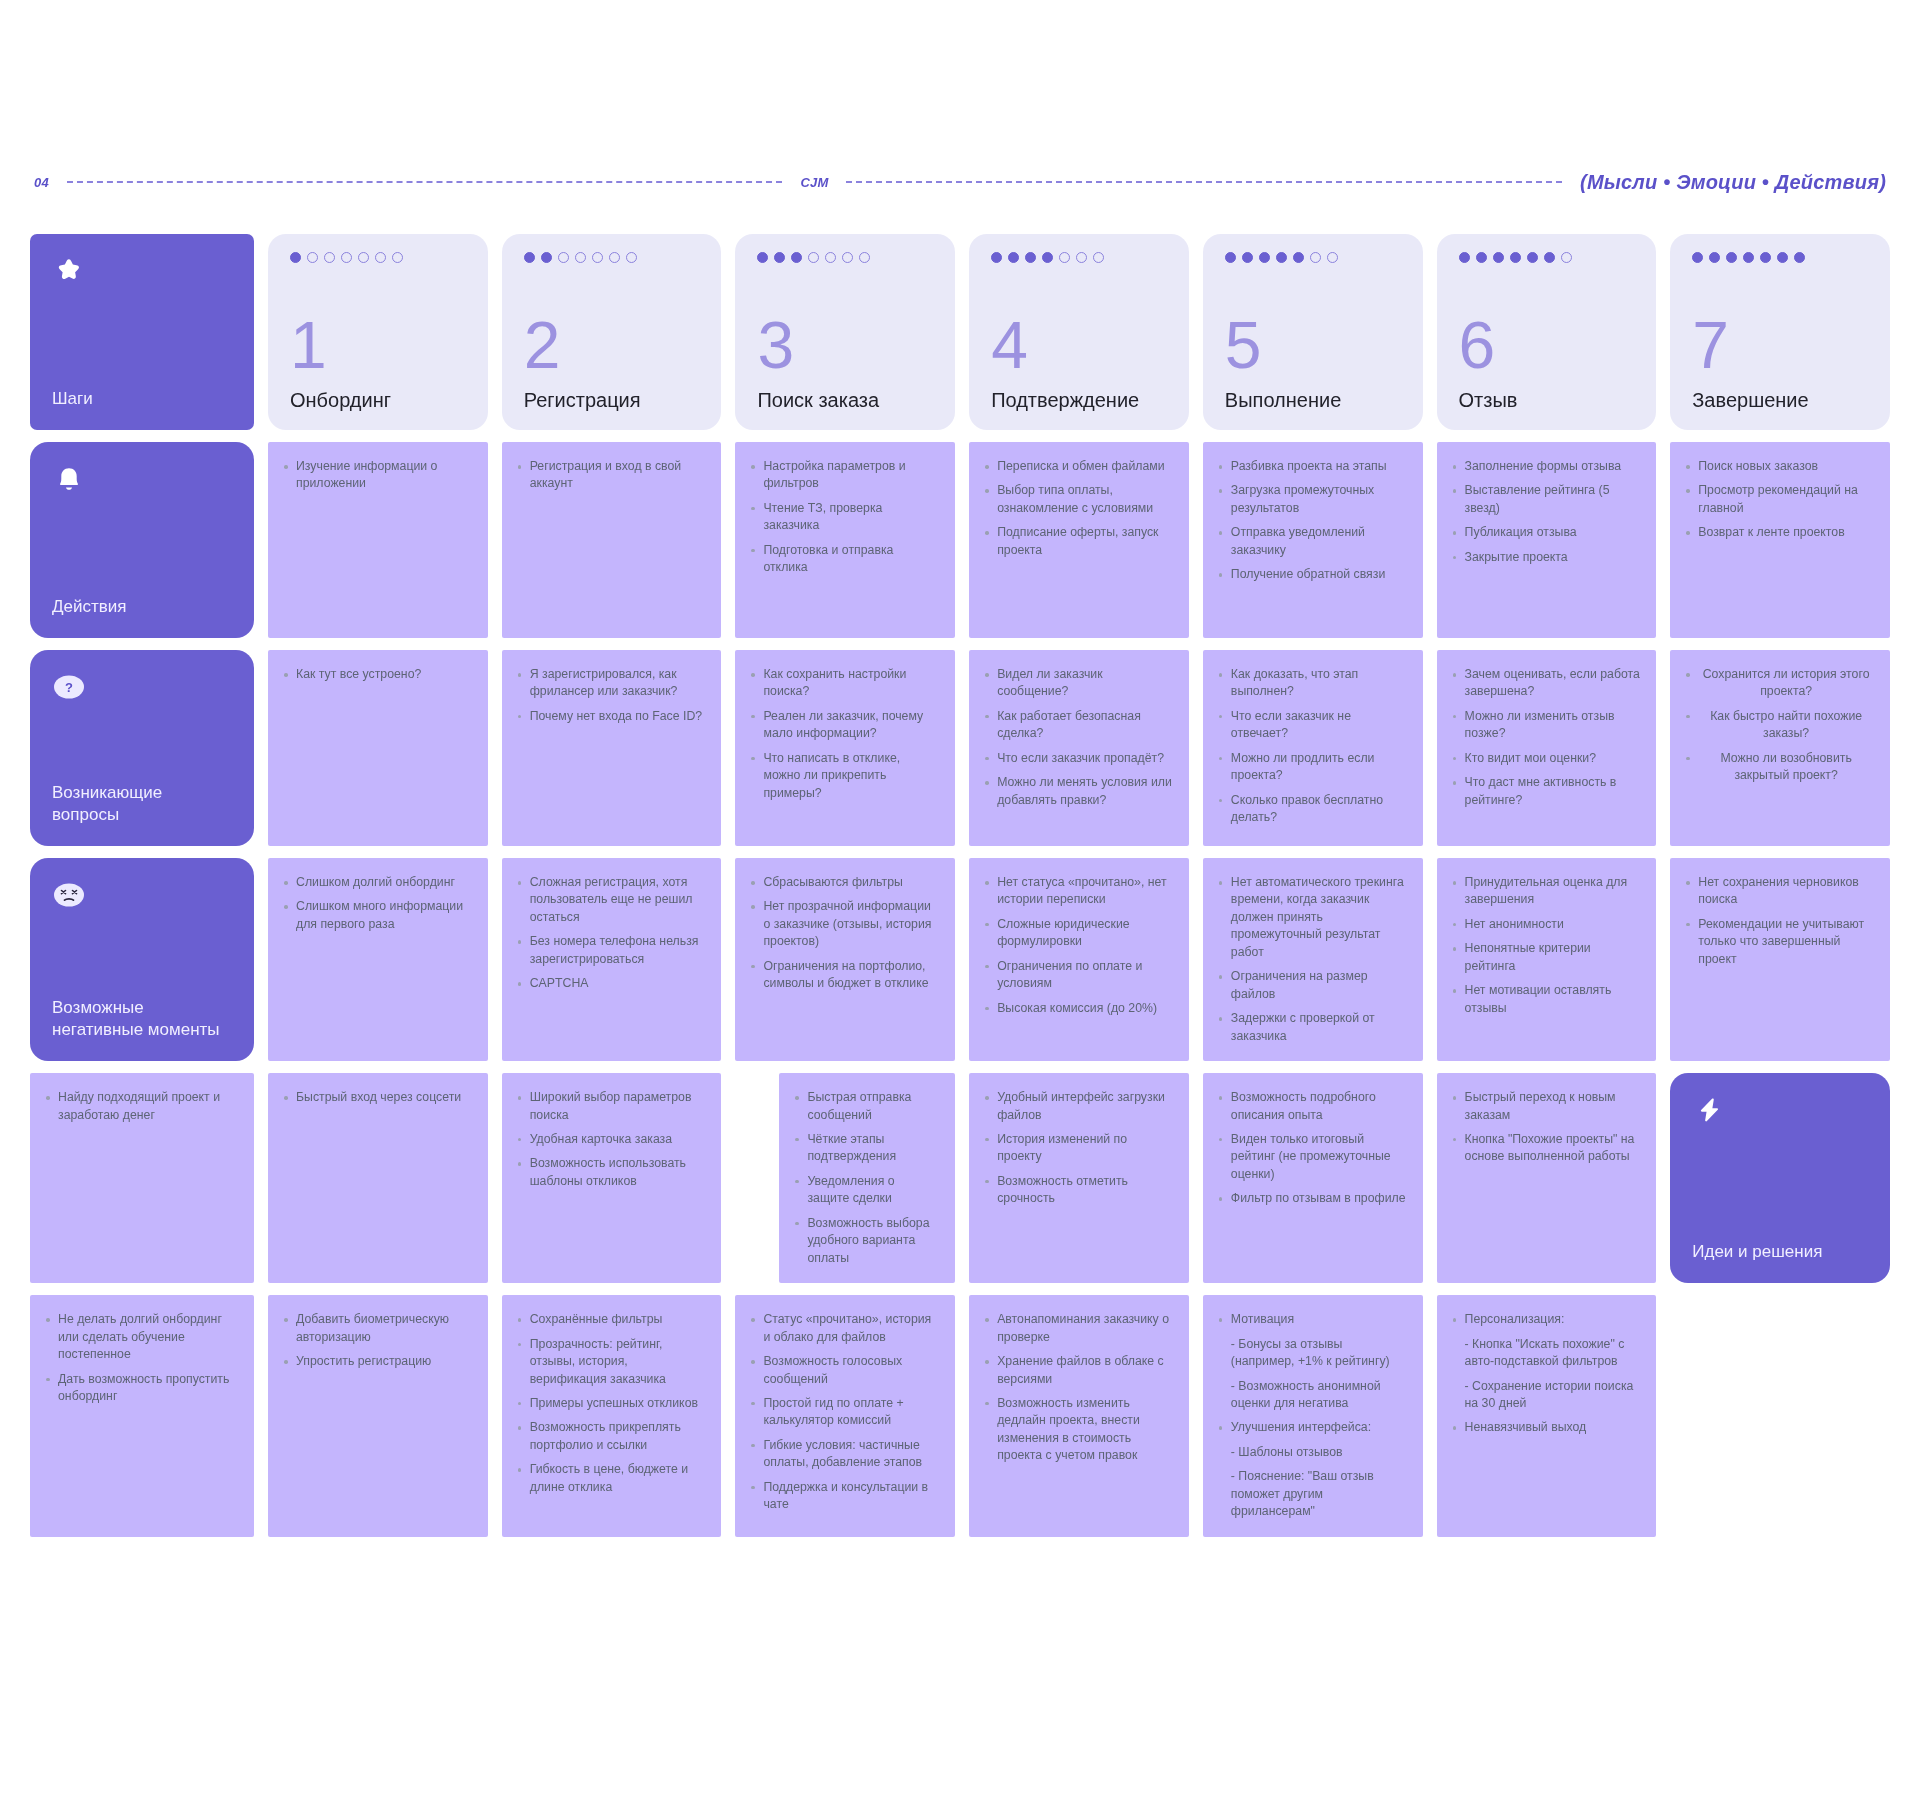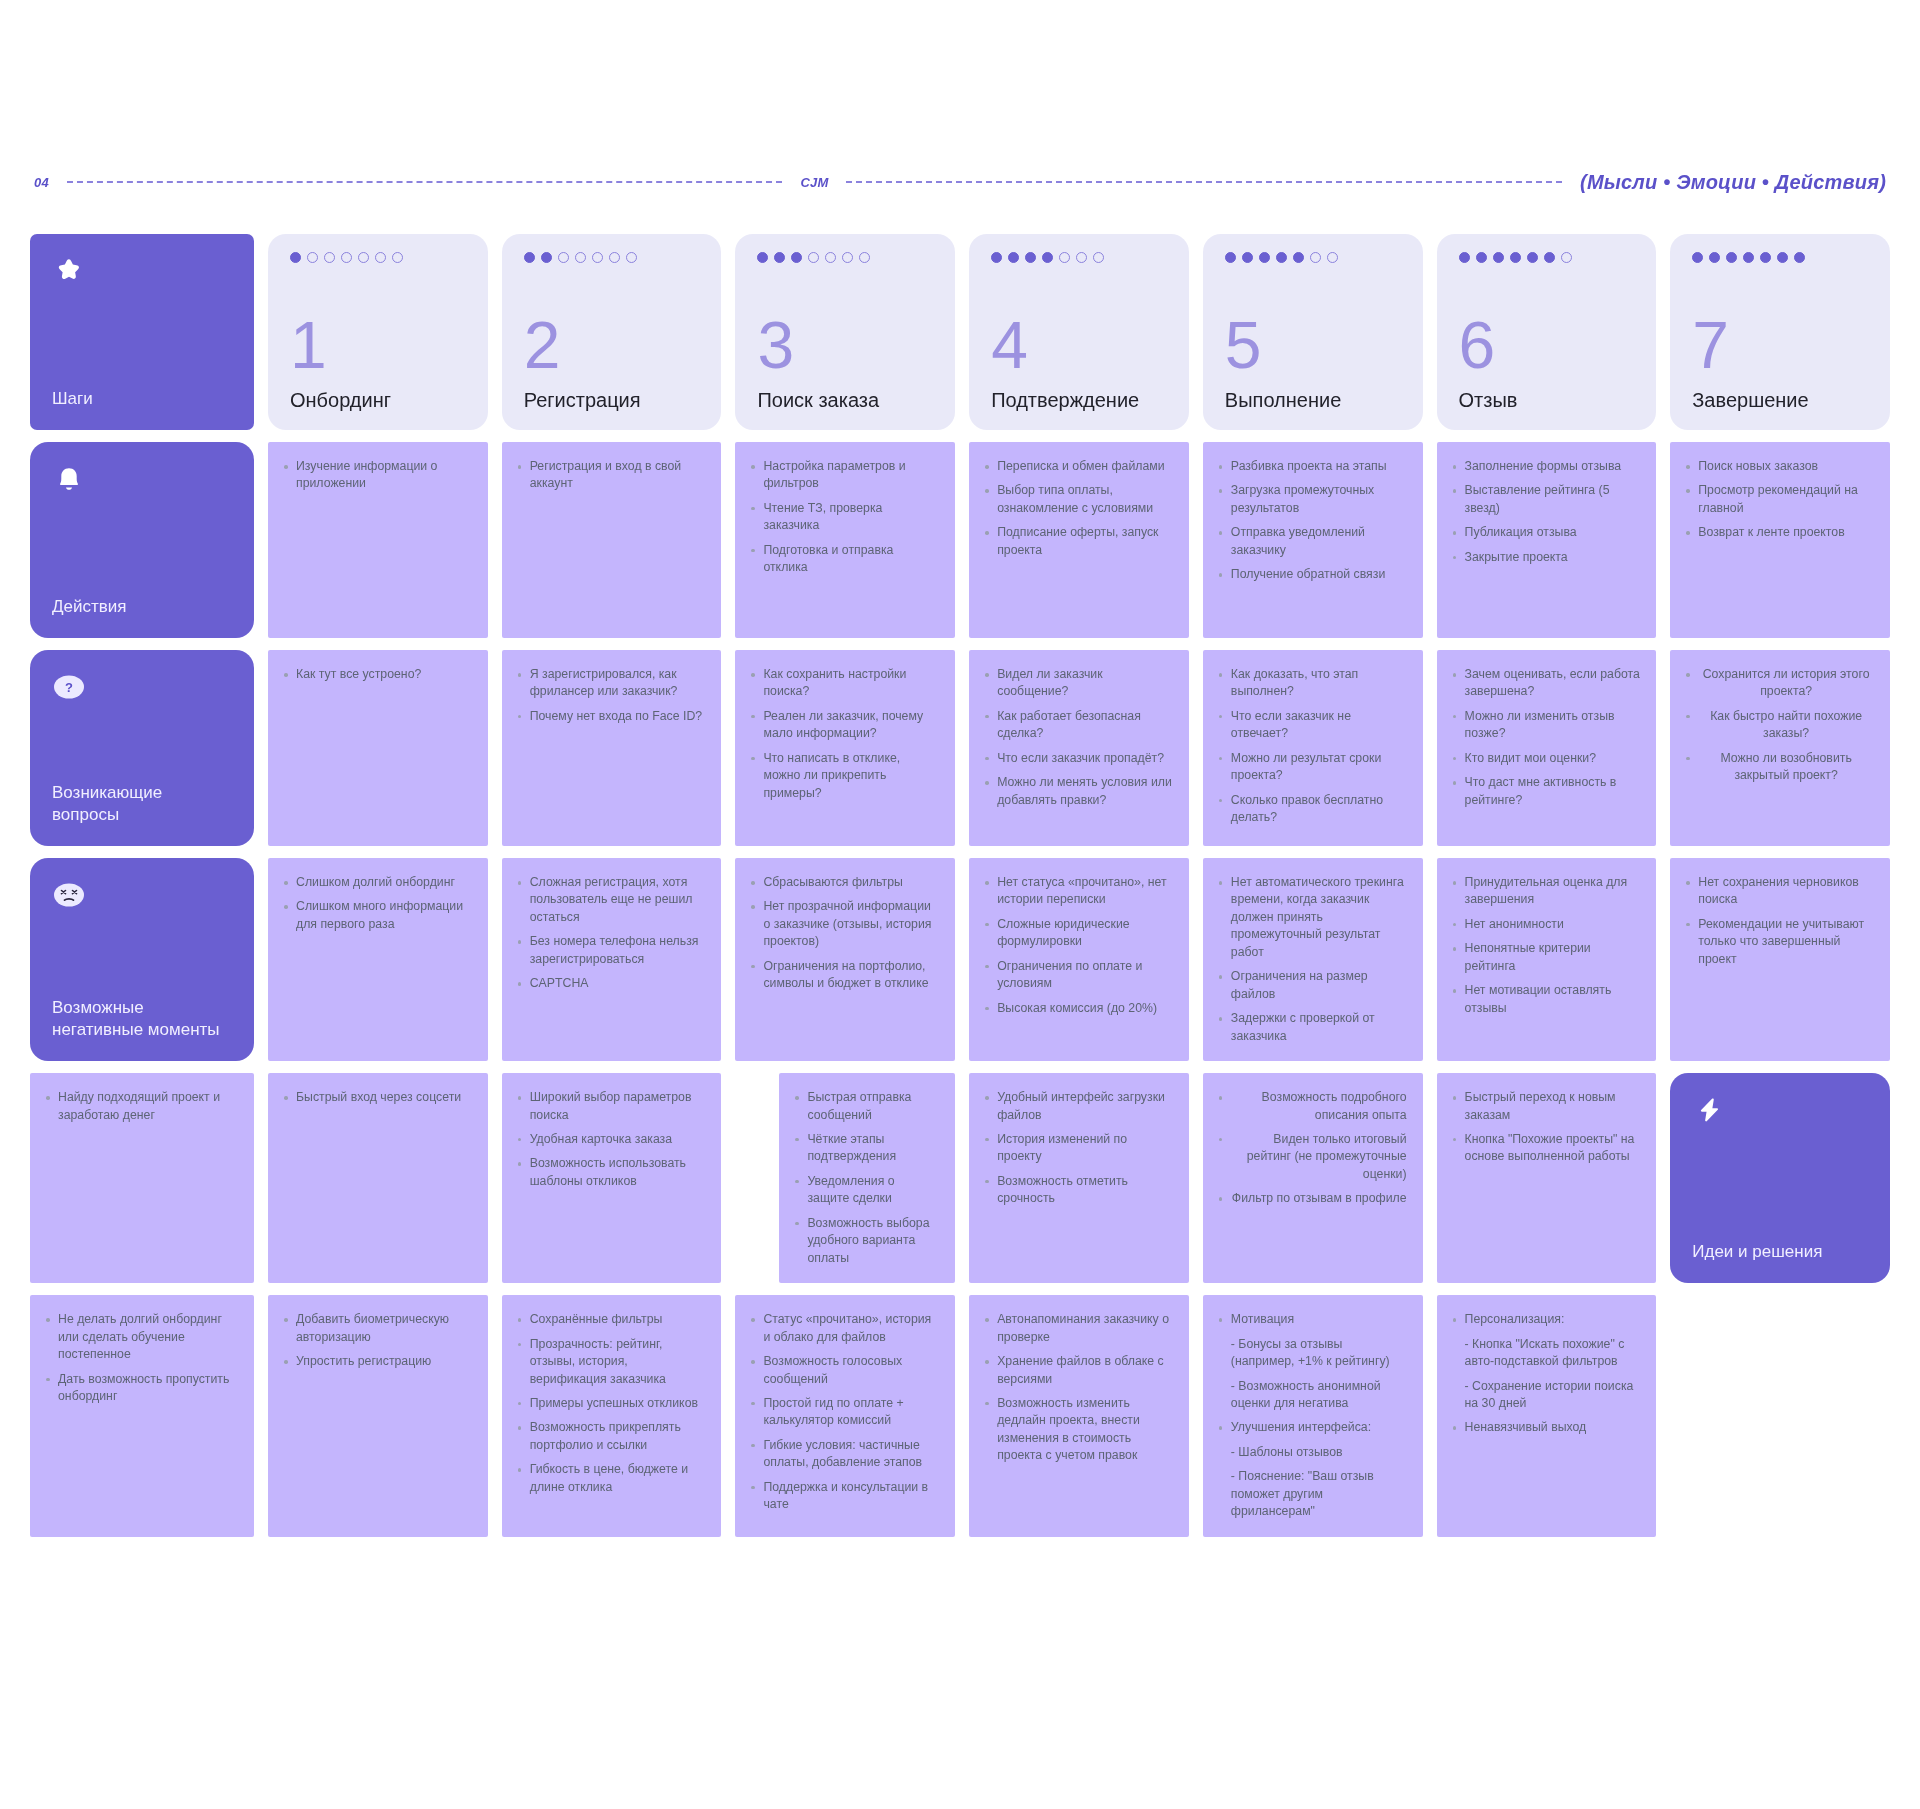--- a/index.html
+++ b/index.html
@@ -343,21 +343,21 @@
           <li>Видел ли заказчик сообщение?</li>
           <li>Как работает безопасная сделка?</li>
           <li>Что если заказчик пропадёт?</li>
           <li>Можно ли менять условия или добавлять правки?</li>
         </ul>
       </div>
       <div class="cell" style="min-height: 196px;">
         <ul>
           <li>Как доказать, что этап выполнен?</li>
           <li>Что если заказчик не отвечает?</li>
-          <li>Можно ли результат сроки проекта?</li>
+          <li>Можно ли продлить если проекта?</li>
           <li>Сколько правок бесплатно делать?</li>
         </ul>
       </div>
       <div class="cell" style="min-height: 196px;">
         <ul>
           <li>Зачем оценивать, если работа завершена?</li>
           <li>Можно ли изменить отзыв позже?</li>
           <li>Кто видит мои оценки?</li>
           <li>Что даст мне активность в рейтинге?</li>
         </ul>
@@ -453,21 +453,21 @@
           <li>Возможность выбора удобного варианта оплаты</li>
         </ul>
       </div>
       <div class="cell" style="min-height: 196px;">
         <ul>
           <li>Удобный интерфейс загрузки файлов</li>
           <li>История изменений по проекту</li>
           <li>Возможность отметить срочность</li>
         </ul>
       </div>
-      <div class="cell" style="min-height: 196px; text-align: right;">
+      <div class="cell" style="min-height: 196px;">
         <ul>
           <li>Возможность подробного описания опыта</li>
           <li>Виден только итоговый рейтинг (не промежуточные оценки)</li>
           <li>Фильтр по отзывам в профиле</li>
         </ul>
       </div>
       <div class="cell" style="min-height: 196px;">
         <ul>
           <li>Быстрый переход к новым заказам</li>
           <li>Кнопка "Похожие проекты" на основе выполненной работы</li>

